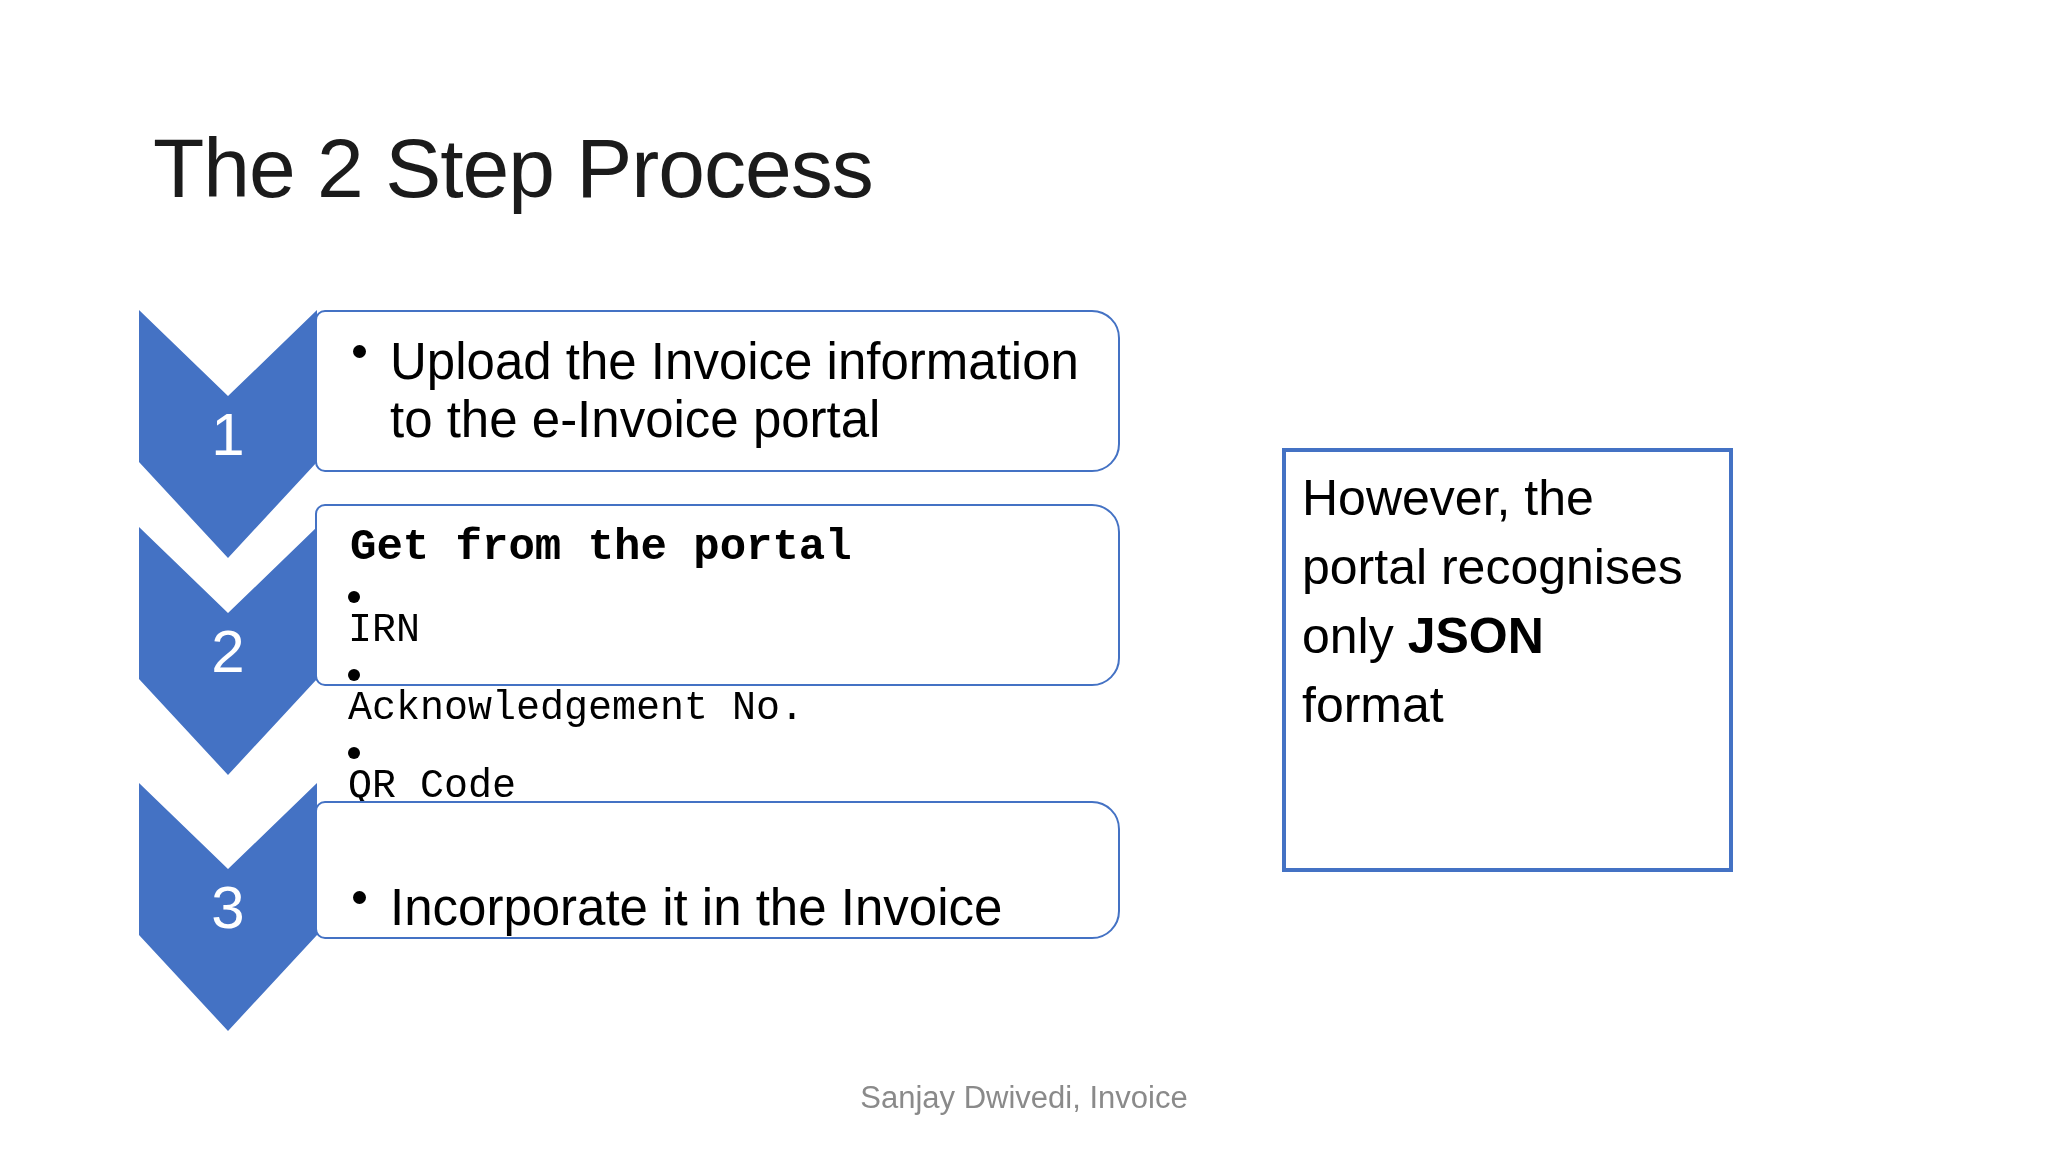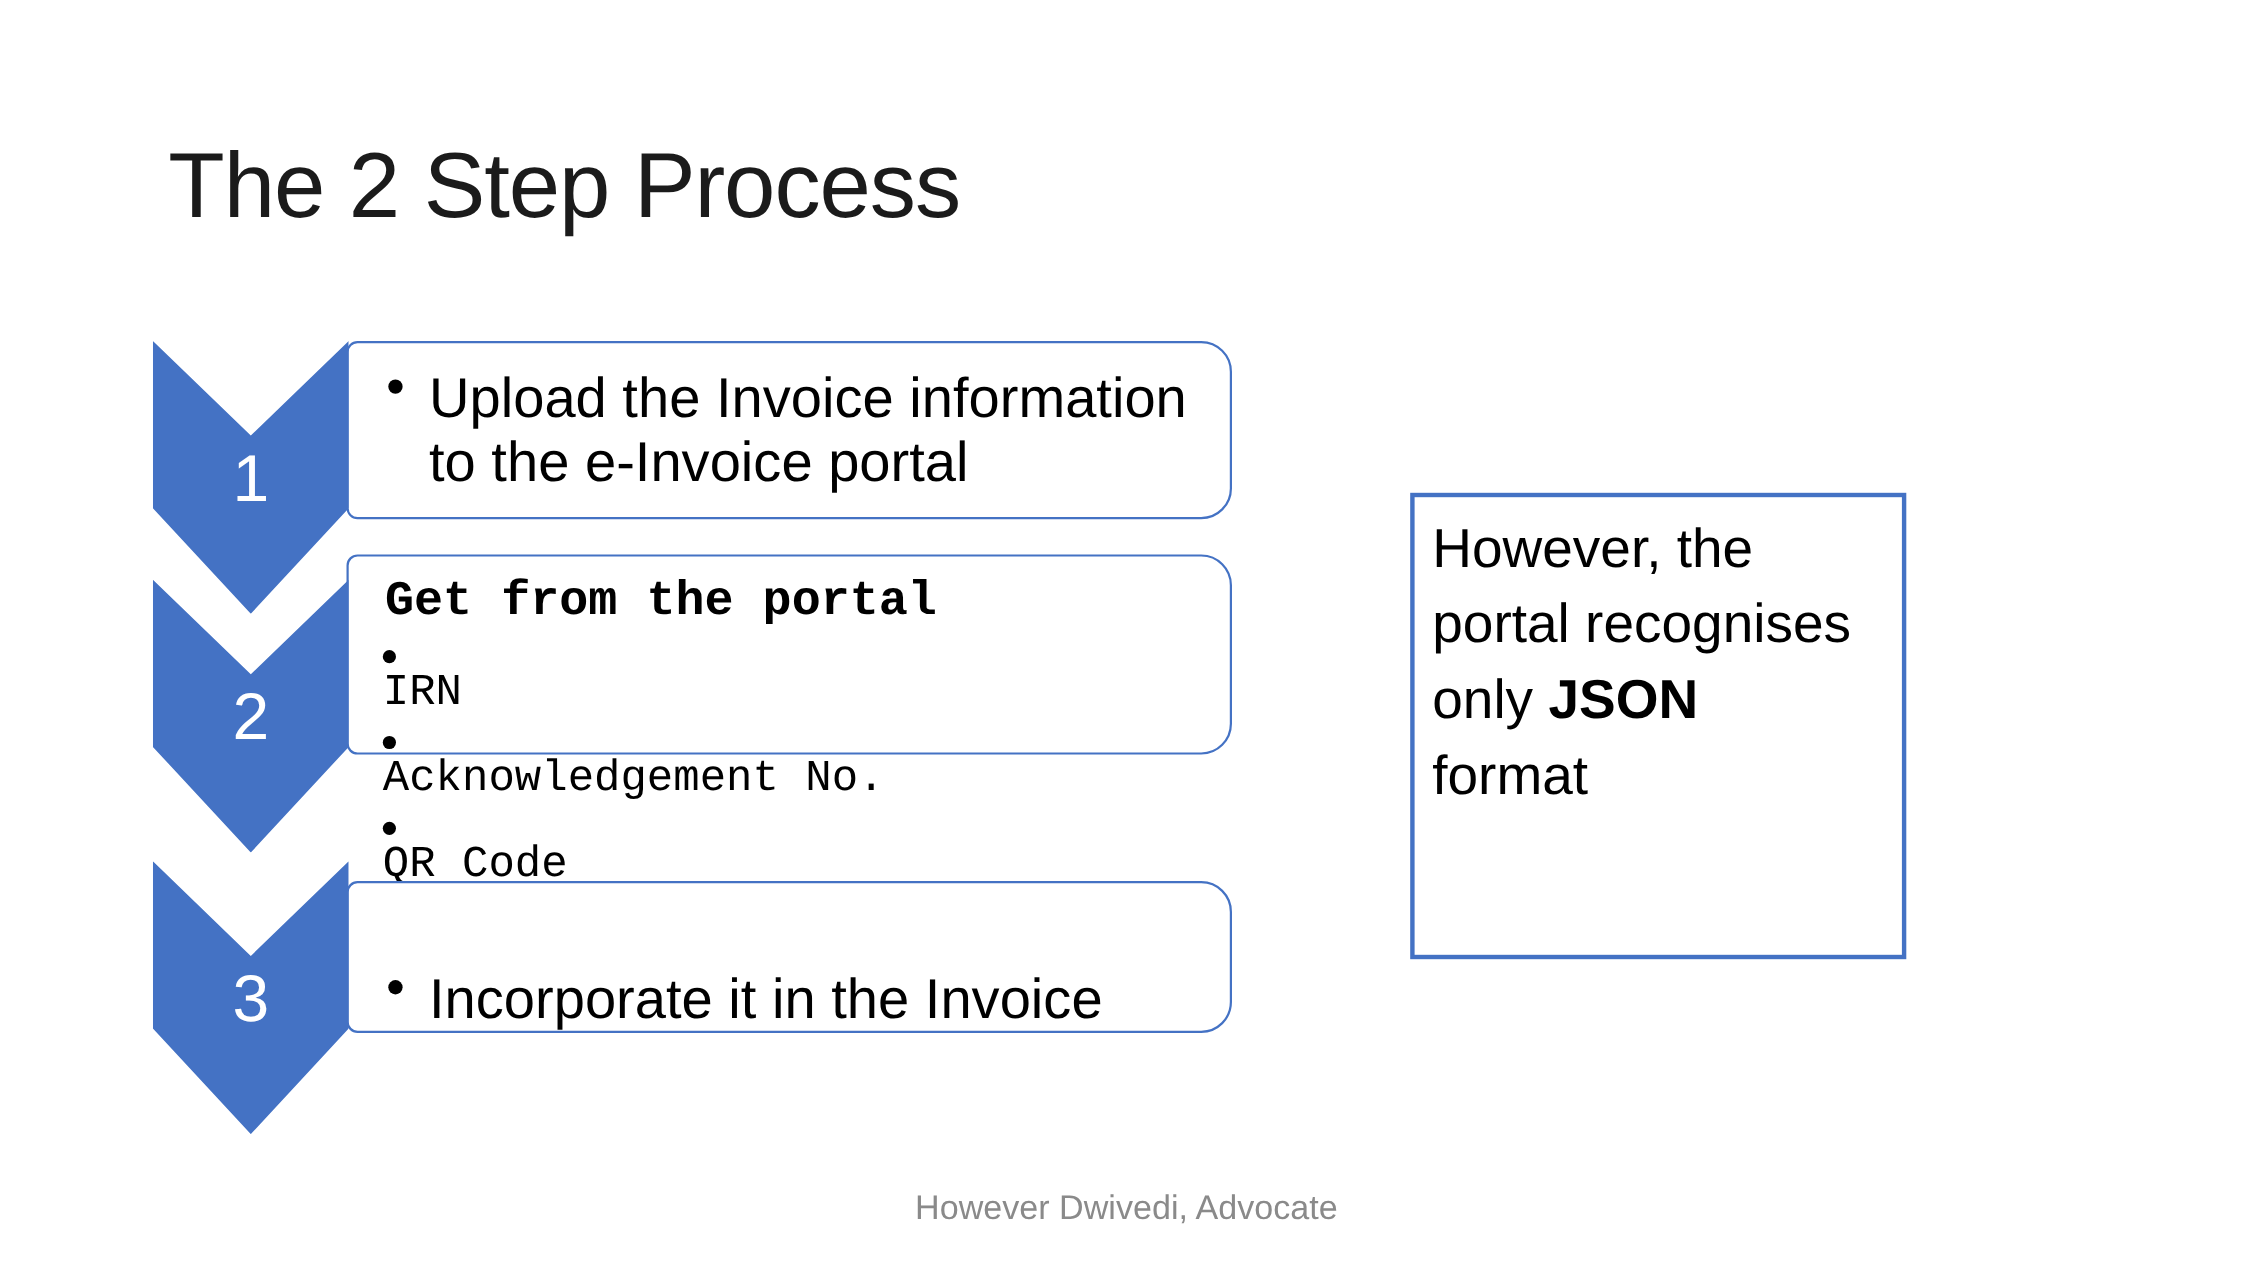--- a/index.html
+++ b/index.html
@@ -115,15 +115,15 @@
     </div>
   </div>
 
   <div class="note">
     <div>However, the</div>
     <div>portal recognises</div>
     <div><span>only </span><span class="bold">JSON</span></div>
     <div>format</div>
   </div>
 
-  <div class="footer">However Dwivedi, Advocate</div>
+  <div class="footer">Sanjay Dwivedi, Invoice</div>
 
 </div>
 
 </body></html>

